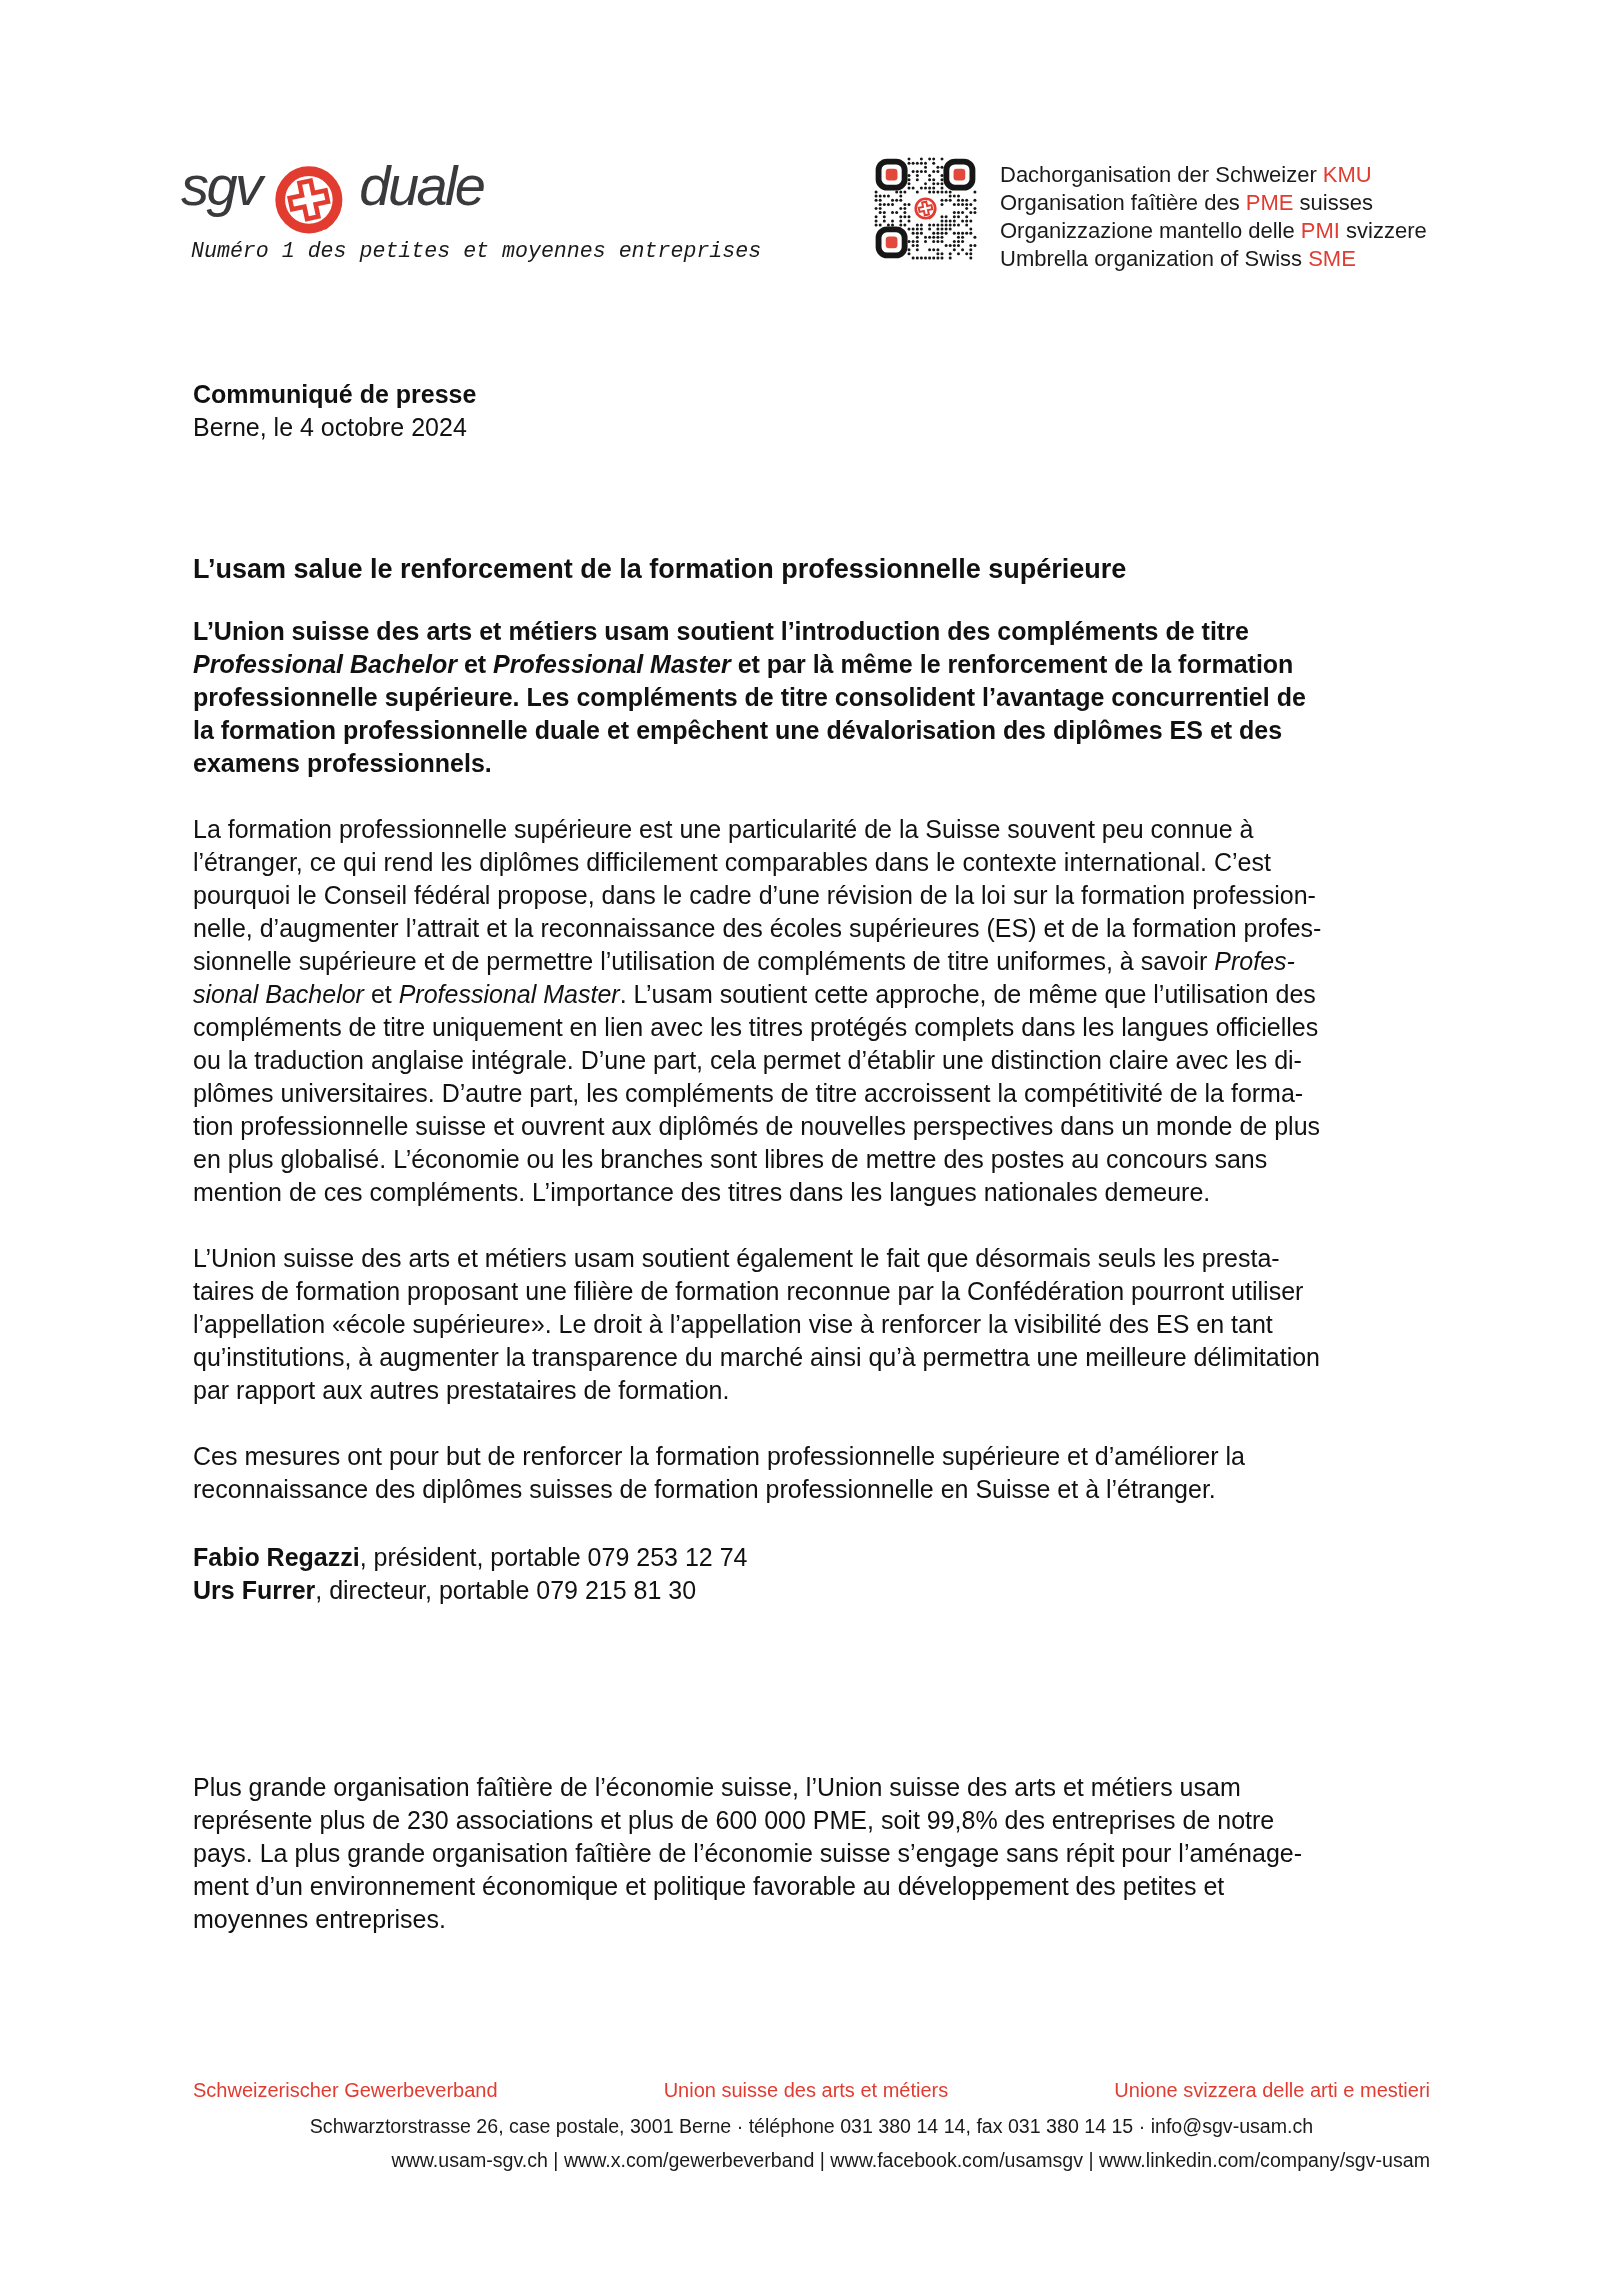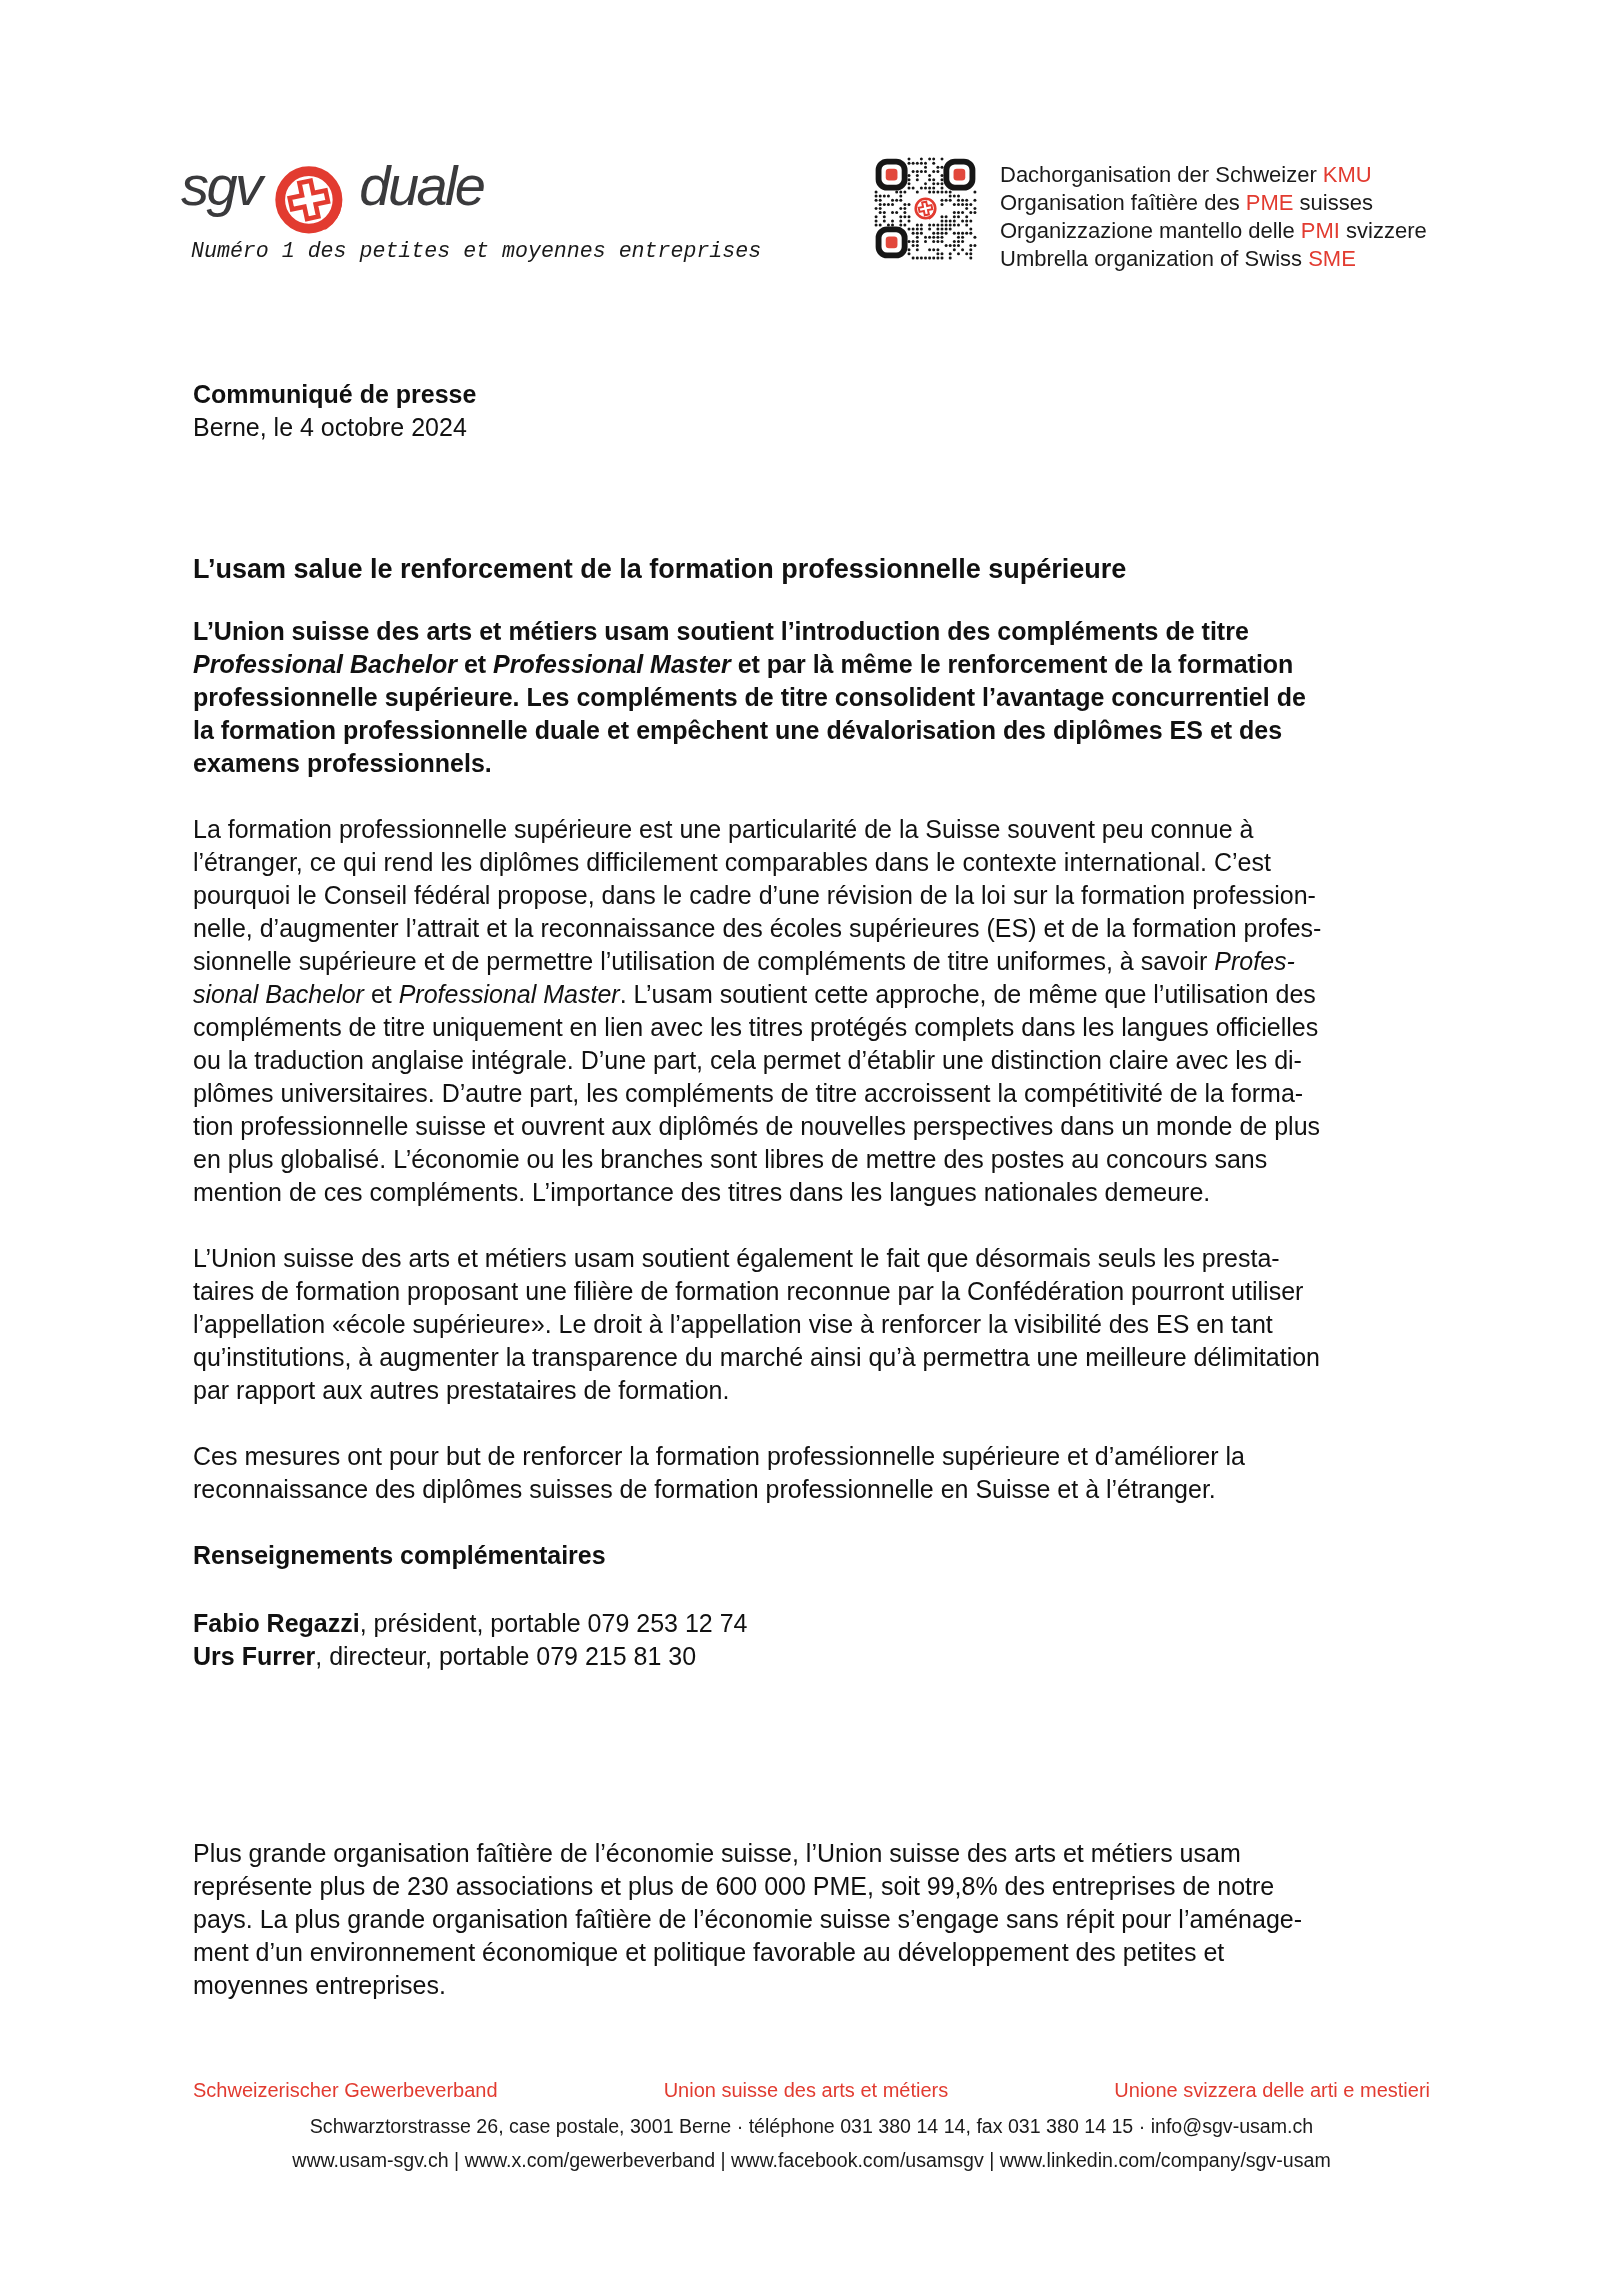--- a/index.html
+++ b/index.html
@@ -60,21 +60,21 @@
   }
   .footer-orgs{
     display:flex;justify-content:space-between;
     color:#e23b30;line-height:25px;
   }
   .footer-address{
     text-align:center;font-size:19.6px;color:#1a1a1a;
     margin-top:10.5px;line-height:25px;
   }
   .footer-links{
-    text-align:center;font-size:19.6px;color:#1a1a1a;
+    text-align:right;font-size:19.6px;color:#1a1a1a;
     margin-top:9.2px;line-height:25px;
   }
 </style>
 </head>
 <body>
 
 <div class="page">
 
   <div class="logo-row">
     <span>sgv</span>
@@ -379,21 +379,20 @@
         <div class="line"><span>l’appellation «école supérieure». Le droit à l’appellation vise à renforcer la visibilité des ES en tant</span></div>
         <div class="line"><span>qu’institutions, à augmenter la transparence du marché ainsi qu’à permettra une meilleure délimitation</span></div>
         <div class="line"><span>par rapport aux autres prestataires de formation.</span></div>
       </div>
 
     <div class="para">
         <div class="line"><span>Ces mesures ont pour but de renforcer la formation professionnelle supérieure et d’améliorer la</span></div>
         <div class="line"><span>reconnaissance des diplômes suisses de formation professionnelle en Suisse et à l’étranger.</span></div>
       </div>
 
-    <div class="contact-heading">Renseignements complémentaires</div>
 
     <div class="contacts">
         <div class="line"><span class="b">Fabio Regazzi</span><span>, président, portable 079 253 12 74</span></div>
         <div class="line"><span class="b">Urs Furrer</span><span>, directeur, portable 079 215 81 30</span></div>
       </div>
 
     <div class="boilerplate">
         <div class="line"><span>Plus grande organisation faîtière de l’économie suisse, l’Union suisse des arts et métiers usam</span></div>
         <div class="line"><span>représente plus de 230 associations et plus de 600 000 PME, soit 99,8% des entreprises de notre</span></div>
         <div class="line"><span>pays. La plus grande organisation faîtière de l’économie suisse s’engage sans répit pour l’aménage-</span></div>

